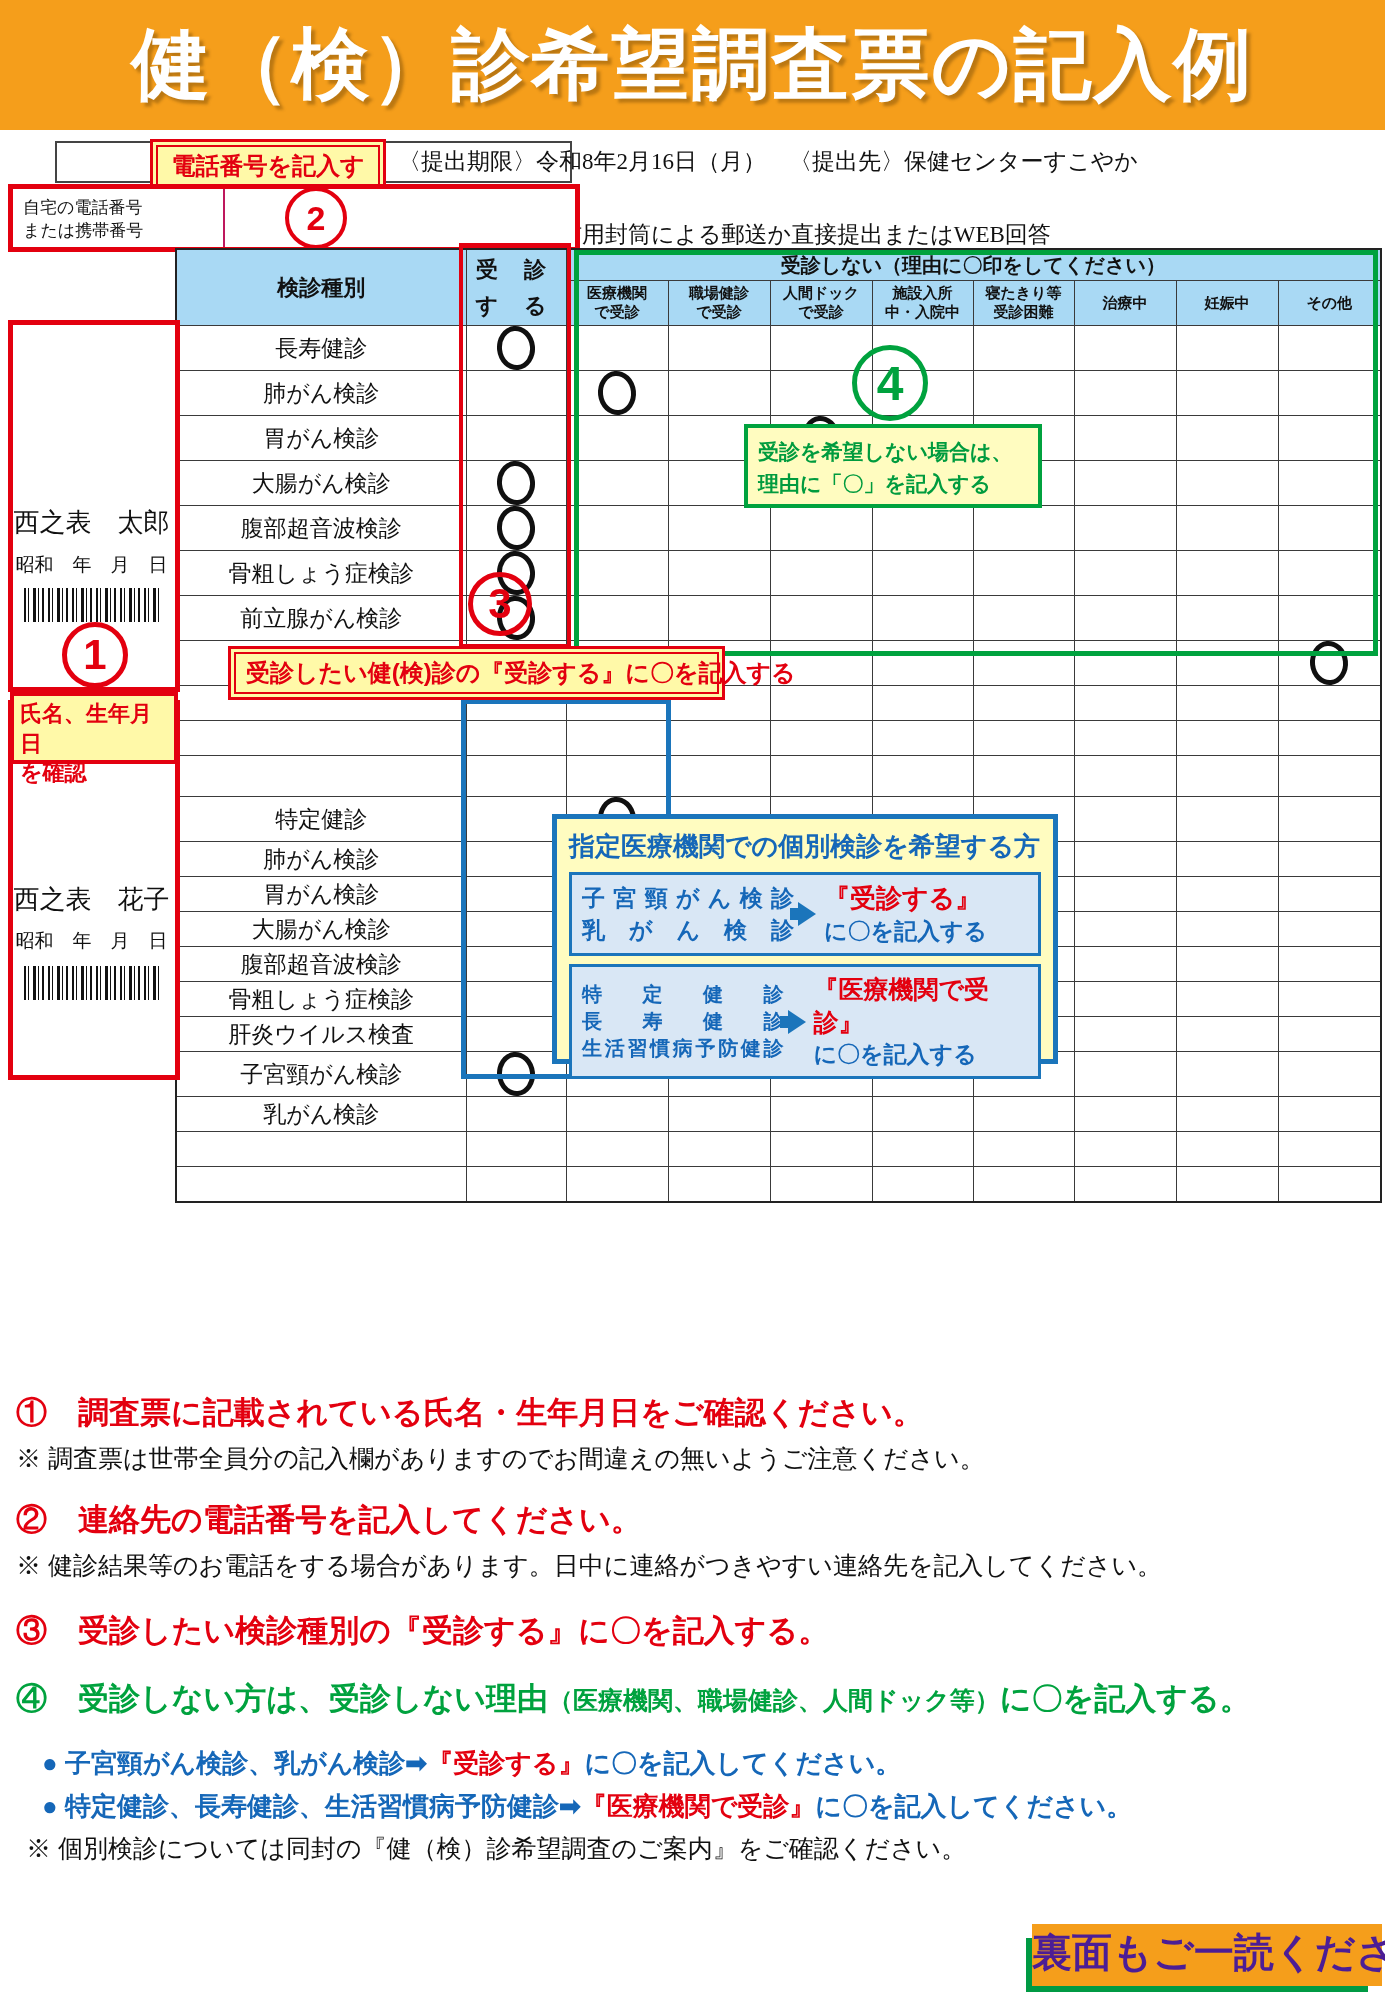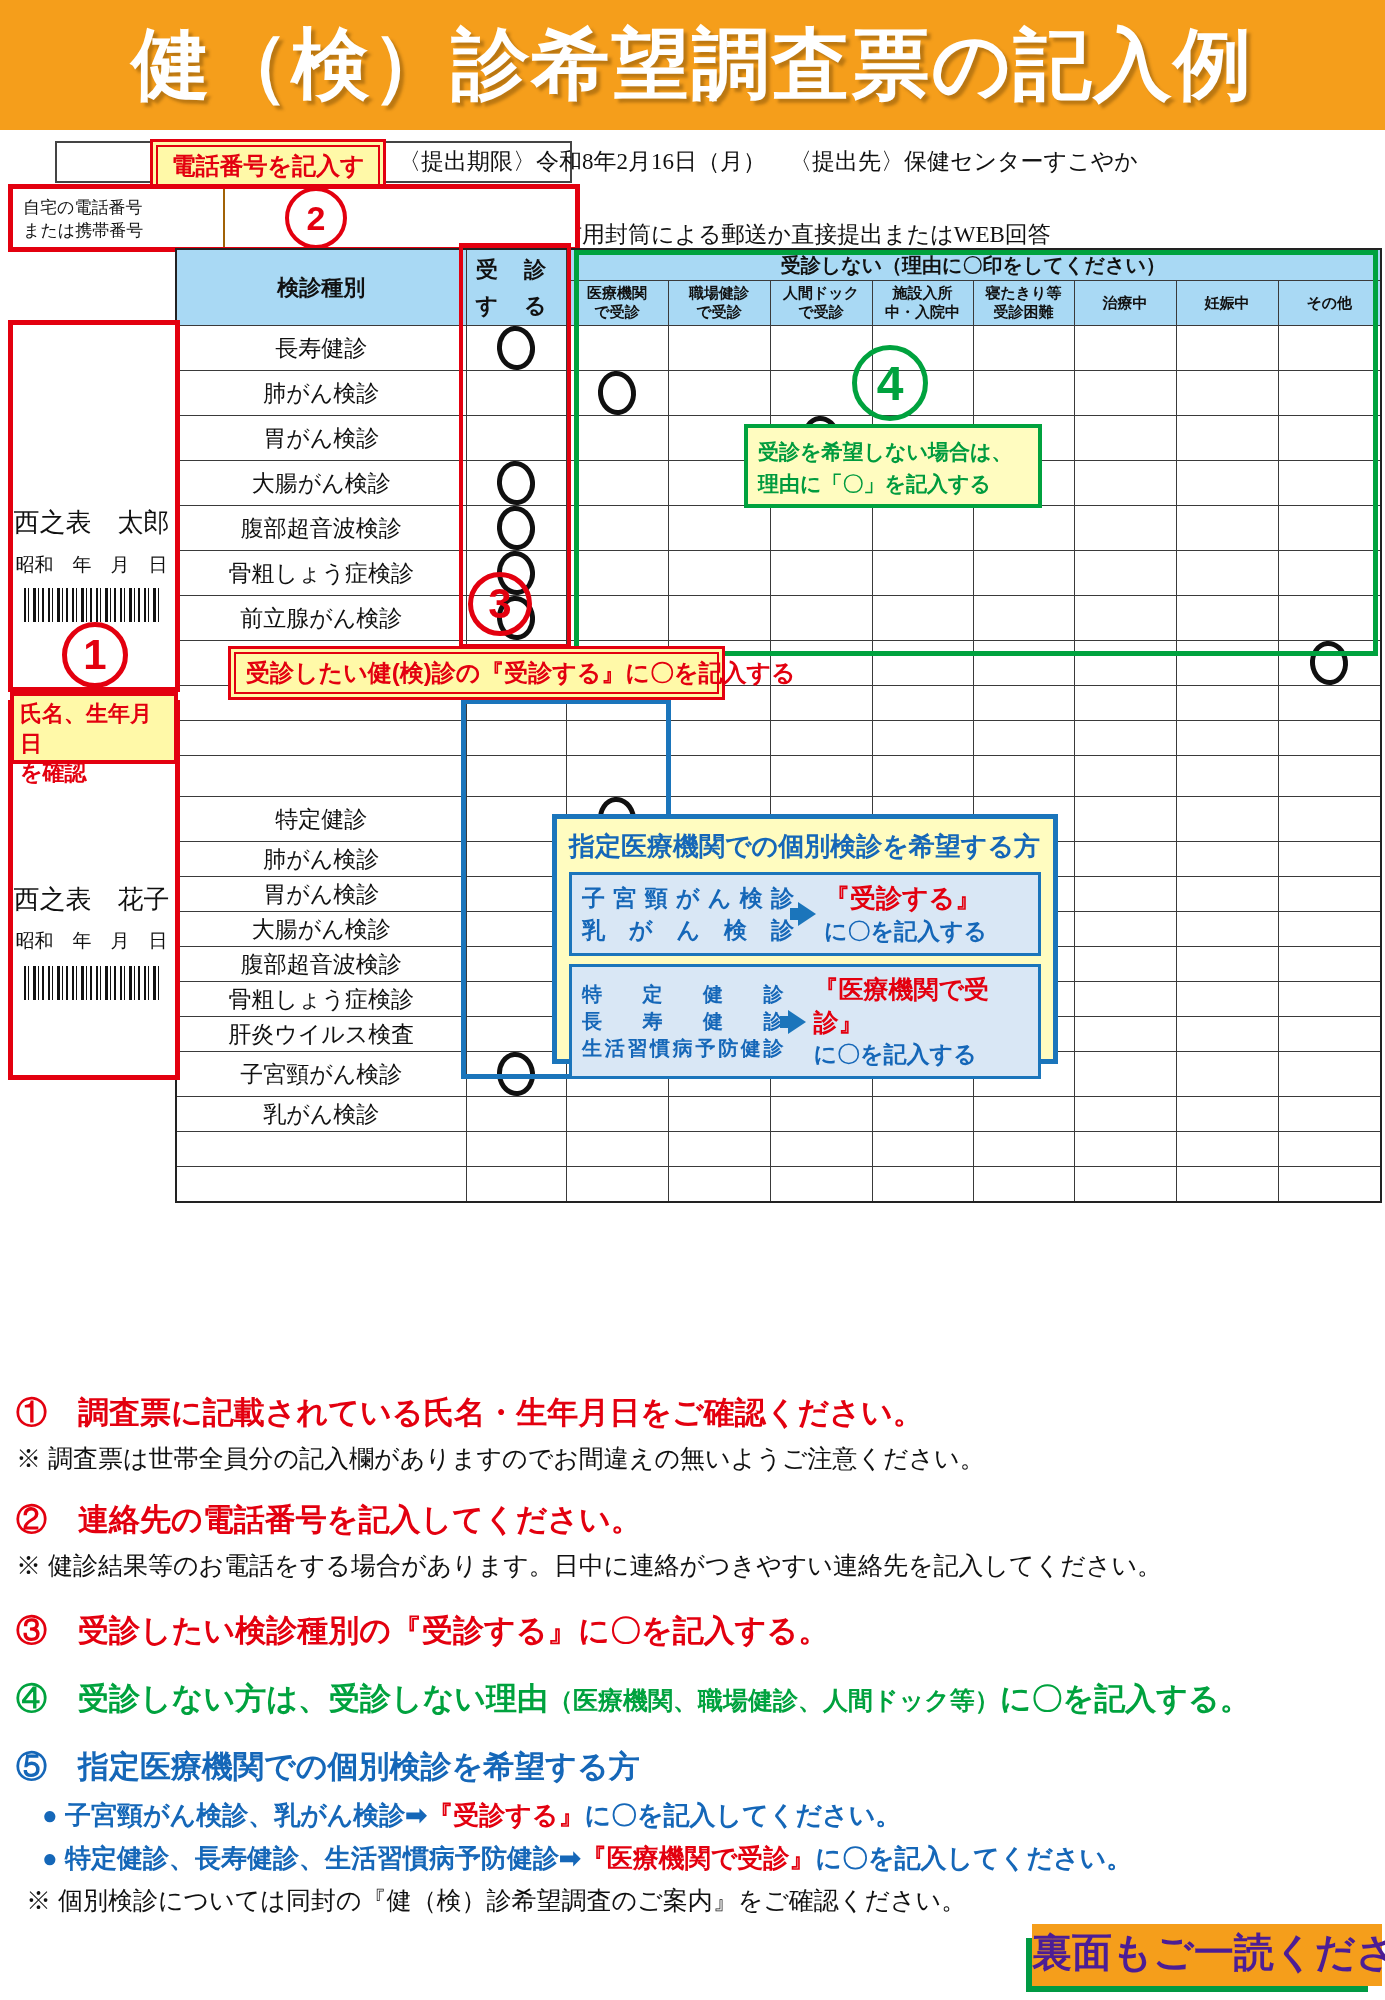--- a/index.html
+++ b/index.html
@@ -13,21 +13,21 @@
   .banner .t{width:100%;text-align:center;line-height:128px;font-size:78px;font-weight:bold;color:#fff;
              letter-spacing:2px;text-shadow:4px 4px 3px rgba(80,50,0,.35);}
 
   
   .ghostbox{left:55px;top:141px;width:517px;height:42px;border:2px solid #444;background:#fff;}
   .deadline{left:398px;top:146px;font-size:23px;}
   .method{left:398px;top:219px;font-size:23px;}
 
   
   .phonebox{left:8px;top:184px;width:572px;height:68px;border:5px solid #E3000F;background:#fff;display:flex;}
-  .phonebox .lab{width:200px;border-right:2px solid #a16207;font-size:17px;line-height:1.35;padding:8px 0 0 10px;}
+  .phonebox .lab{width:200px;border-right:2px solid #be185d;font-size:17px;line-height:1.35;padding:8px 0 0 10px;}
   .phonebox .val{flex:1;display:flex;align-items:center;}
 
   
   .dbl-red{border:3px solid #E3000F;background:#FFF9A8;padding:3px;}
   .dbl-red .in{border:2px solid #E3000F;color:#E3000F;font-weight:bold;text-align:center;}
   .callout-phone{left:150px;top:139px;width:236px;}
   .callout-phone .in{font-size:24px;padding:3px 8px;}
   .banner3{left:228px;top:646px;width:497px;}
   .banner3 .in{font-size:24px;padding:3px 10px;white-space:nowrap;}
 
@@ -489,21 +489,20 @@
 
   <div class="abs notes">
     <div class="head red">①　調査票に記載されている氏名・生年月日をご確認ください。</div>
     <div class="sub">※ 調査票は世帯全員分の記入欄がありますのでお間違えの無いようご注意ください。</div>
     <div class="head red">②　連絡先の電話番号を記入してください。</div>
     <div class="sub" style="margin-bottom:28px;">※ 健診結果等のお電話をする場合があります。日中に連絡がつきやすい連絡先を記入してください。</div>
     <div class="head red" style="margin-bottom:26px;">③　受診したい検診種別の『受診する』に〇を記入する。</div>
     <div class="head green" style="margin-bottom:26px;">
       <span>④　受診しない方は、受診しない理由</span><span class="small">（医療機関、職場健診、人間ドック等）</span><span>に〇を記入する。</span>
     </div>
-    <div class="head blue" style="margin-bottom:10px;">⑤　指定医療機関での個別検診を希望する方</div>
     <div class="bullet">
       <span>● 子宮頸がん検診、乳がん検診➡</span><span class="term">『受診する』</span><span>に〇を記入してください。</span>
     </div>
     <div class="bullet">
       <span>● 特定健診、長寿健診、生活習慣病予防健診➡</span><span class="term">『医療機関で受診』</span><span>に〇を記入してください。</span>
     </div>
     <div class="lastsub">※ 個別検診については同封の『健（検）診希望調査のご案内』をご確認ください。</div>
   </div>
 
   <div class="abs footerbox">裏面もご一読ください➡</div>

